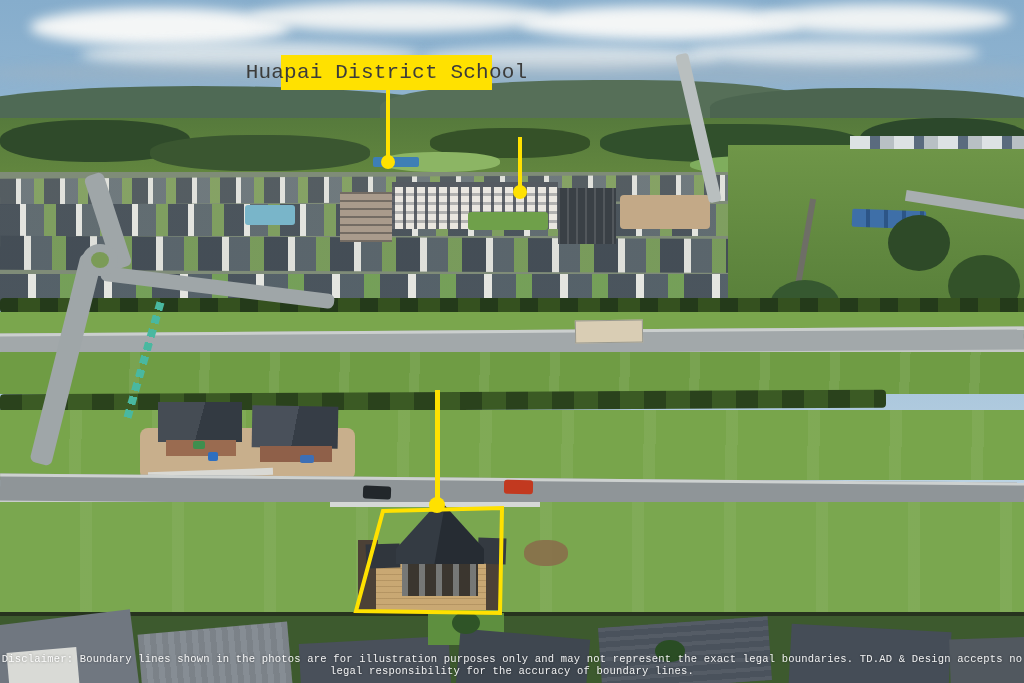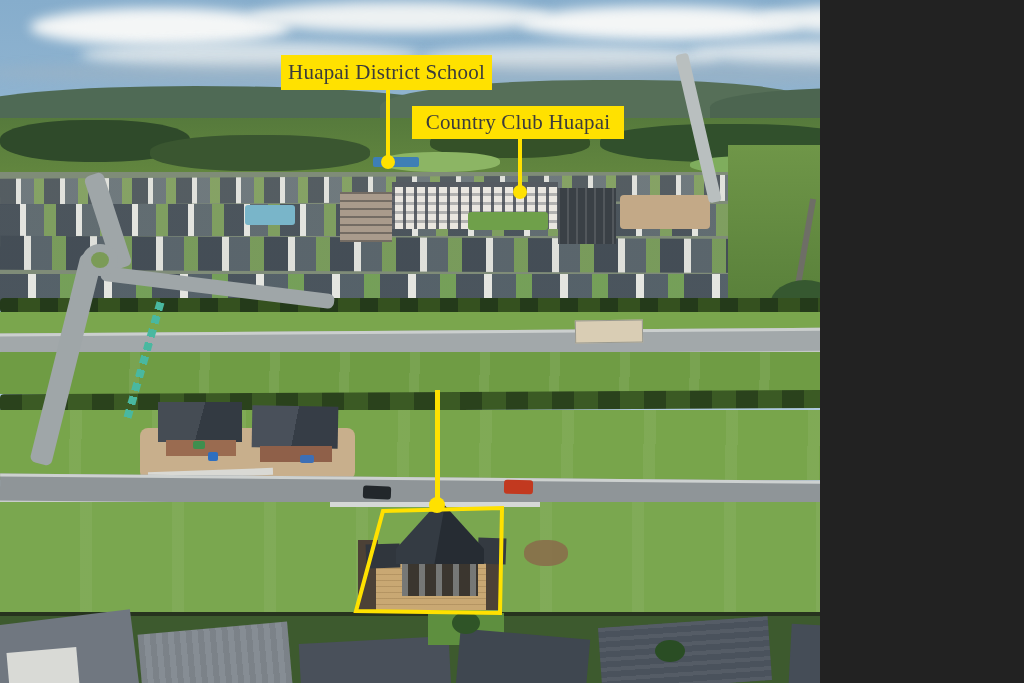--- a/index.html
+++ b/index.html
@@ -1,18 +1,18 @@
 <!DOCTYPE html>
 <html style="--label-background: #FFE100; --label-text: #3C3C3B; --address-label-text: #4B5365; --leader-line: #FFE100; --boundary-outline: #FFE100; --disclaimer-text: #FFFFFF;"><head>
 <meta charset="utf-8">
 <style>
   html,body{margin:0;padding:0;background:#222;}
   #canvas{
-    position:relative;width:820px;height:683px;overflow:hidden;
-    font-family:Liberation Serif, serif;
+    position:relative;width:1024px;height:683px;overflow:hidden;
+    font-family:Liberation Mono, monospace;
     background:linear-gradient(#86ADCC,#A9C6DC 55%,#D7E4EC 95%);
   }
   .abs{position:absolute;}
   .cloud{position:absolute;border-radius:50%;filter:blur(6px);}
   .blob{position:absolute;border-radius:45%;}
   .row{position:absolute;left:0;width:1024px;opacity:.92;}
   .lbl{
     position:absolute;display:flex;align-items:center;justify-content:center;
     background:var(--label-background,#FFE100);
     color:var(--label-text,#3C3C3B);
@@ -141,16 +141,16 @@
   </svg>
 
   <div class="line" style="left:386px;top:90px;width:4px;height:68px;"></div>
   <div class="dot" style="left:381px;top:155px;width:14px;height:14px;"></div>
   <div class="line" style="left:518px;top:137px;width:4px;height:52px;"></div>
   <div class="dot" style="left:513px;top:185px;width:14px;height:14px;"></div>
   <div class="line" style="left:435px;top:390px;width:5px;height:110px;"></div>
   <div class="dot" style="left:429px;top:497px;width:16px;height:16px;"></div>
 
   <div class="lbl" style="left:281px;top:55px;width:211px;height:35px;">Huapai District School</div>
-  <div class="lbl" style="left:412px;top:106px;width:212px;height:33px;">Country Club Huapai</div>
 
+  <div id="disclaimer">Disclaimer: Boundary lines shown in the photos are for illustration purposes only and may not represent the exact legal boundaries. TD.AD &amp; Design accepts no legal responsibility for the accuracy of boundary lines.</div>
 
 </div>
 
 </body></html>

